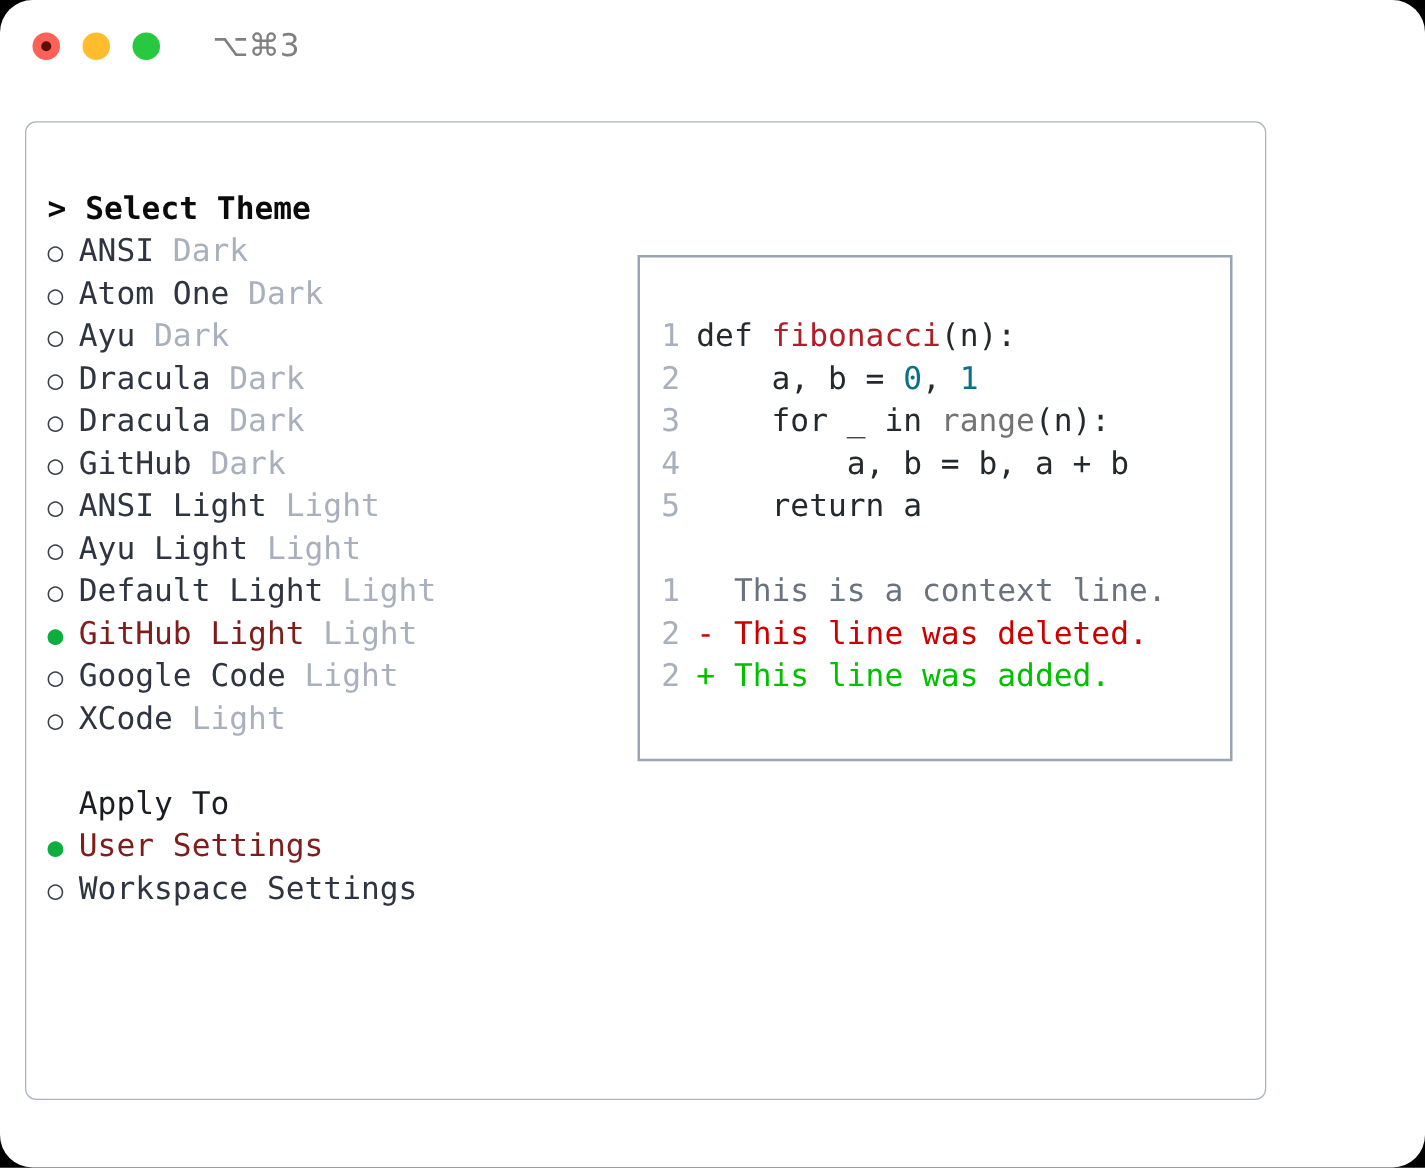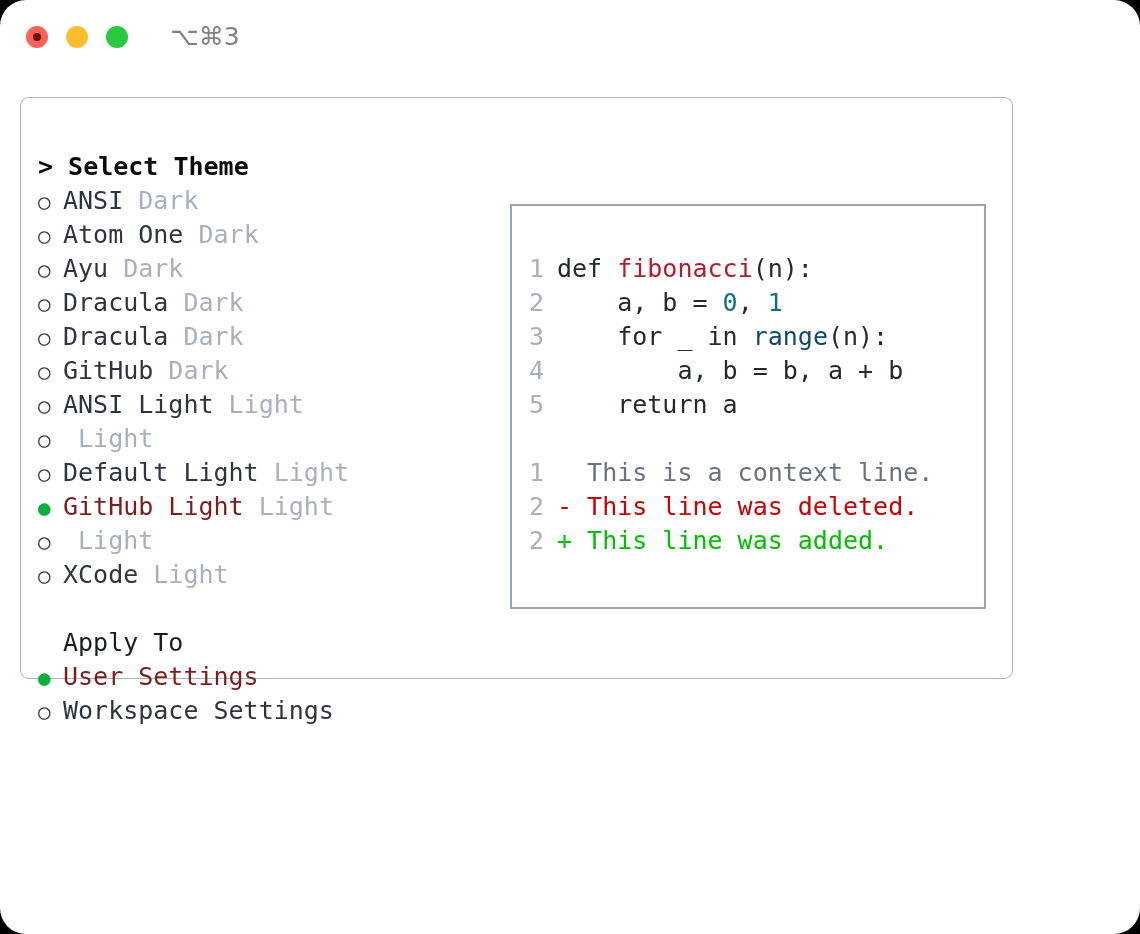--- a/index.html
+++ b/index.html
@@ -64,21 +64,21 @@
     font-family: "DejaVu Sans", "Liberation Sans", sans-serif;
     letter-spacing: 0px;
     white-space: pre;
   }
 
   
   .card {
     position: absolute;
     left: 20px; top: 97px;
     width: 993px;
-    height: 582px;
+    height: 783px;
     border: 1px solid #aab3c0;
     border-radius: 9px;
     box-sizing: border-box;
     background: #ffffff;
   }
 
   .panes {
     position: absolute;
     left: 0; top: 0;
     width: 100%; height: 100%;
@@ -174,21 +174,21 @@
     flex: 0 0 26px;
     width: 26px;
     text-align: right;
     color: #a8b0bd;
     margin-right: 13px;
   }
   .code-text { color: #24292e; text-align: right; }
 
   .tok-fn   { color: #b31d28; }
   .tok-num  { color: #0b7285; }
-  .tok-call { color: #0c4a6e; }
+  .tok-call { color: #737373; }
   .tok-plain{ color: #24292e; }
 
   .blank-line { height: 34px; }
 
   .diff-context .code-text { color: #6a737d; }
   .diff-del .code-text     { color: #cc0000; }
   .diff-add .code-text     { color: #00c000; }
 </style>
 </head>
 <body>
@@ -210,24 +210,24 @@
       <div class="left-pane">
         <div class="pane-title">&gt; Select Theme</div>
         <ul class="theme-list" id="theme-list">
             <li class="theme-row"><span class="marker">○</span><span class="theme-name">ANSI</span><span class="theme-kind"> Dark</span></li>
             <li class="theme-row"><span class="marker">○</span><span class="theme-name">Atom One</span><span class="theme-kind"> Dark</span></li>
             <li class="theme-row"><span class="marker">○</span><span class="theme-name">Ayu</span><span class="theme-kind"> Dark</span></li>
             <li class="theme-row"><span class="marker">○</span><span class="theme-name">Dracula</span><span class="theme-kind"> Dark</span></li>
             <li class="theme-row"><span class="marker">○</span><span class="theme-name">Dracula</span><span class="theme-kind"> Dark</span></li>
             <li class="theme-row"><span class="marker">○</span><span class="theme-name">GitHub</span><span class="theme-kind"> Dark</span></li>
             <li class="theme-row"><span class="marker">○</span><span class="theme-name">ANSI Light</span><span class="theme-kind"> Light</span></li>
-            <li class="theme-row"><span class="marker">○</span><span class="theme-kind"> Light</span></li>
+            <li class="theme-row"><span class="marker">○</span><span class="theme-name">Ayu Light</span><span class="theme-kind"> Light</span></li>
             <li class="theme-row"><span class="marker">○</span><span class="theme-name">Default Light</span><span class="theme-kind"> Light</span></li>
             <li class="theme-row selected"><span class="marker">●</span><span class="theme-name">GitHub Light</span><span class="theme-kind"> Light</span></li>
-            <li class="theme-row"><span class="marker">○</span><span class="theme-kind"> Light</span></li>
+            <li class="theme-row"><span class="marker">○</span><span class="theme-name">Google Code</span><span class="theme-kind"> Light</span></li>
             <li class="theme-row"><span class="marker">○</span><span class="theme-name">XCode</span><span class="theme-kind"> Light</span></li>
           </ul>
 
         <div class="section-gap"></div>
 
         <div class="apply-title">Apply To</div>
         <ul class="apply-list" id="apply-list">
             <li class="theme-row selected"><span class="marker">●</span><span class="theme-name">User Settings</span></li>
             <li class="theme-row"><span class="marker">○</span><span class="theme-name">Workspace Settings</span></li>
           </ul>

